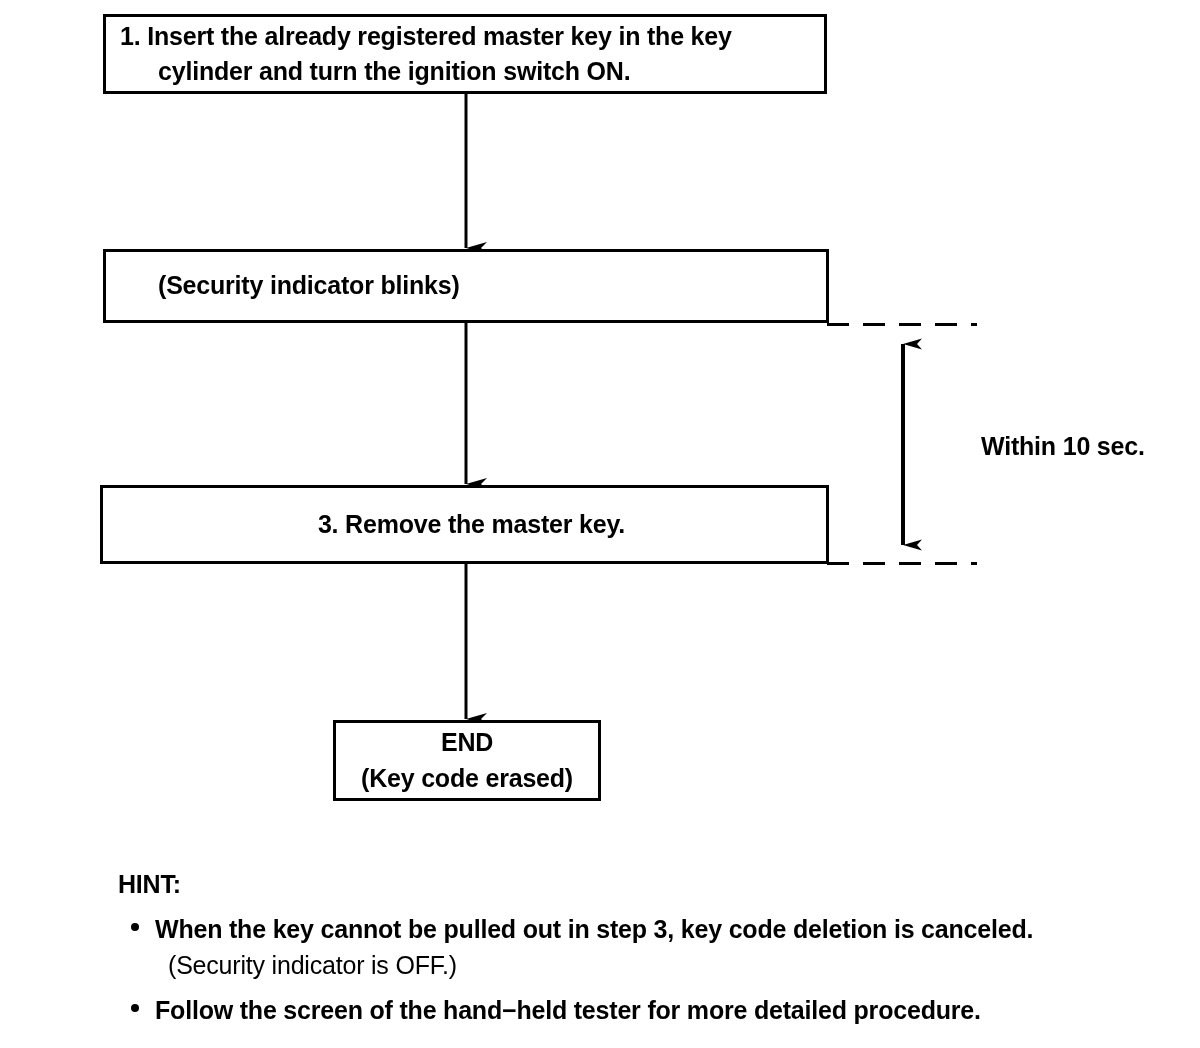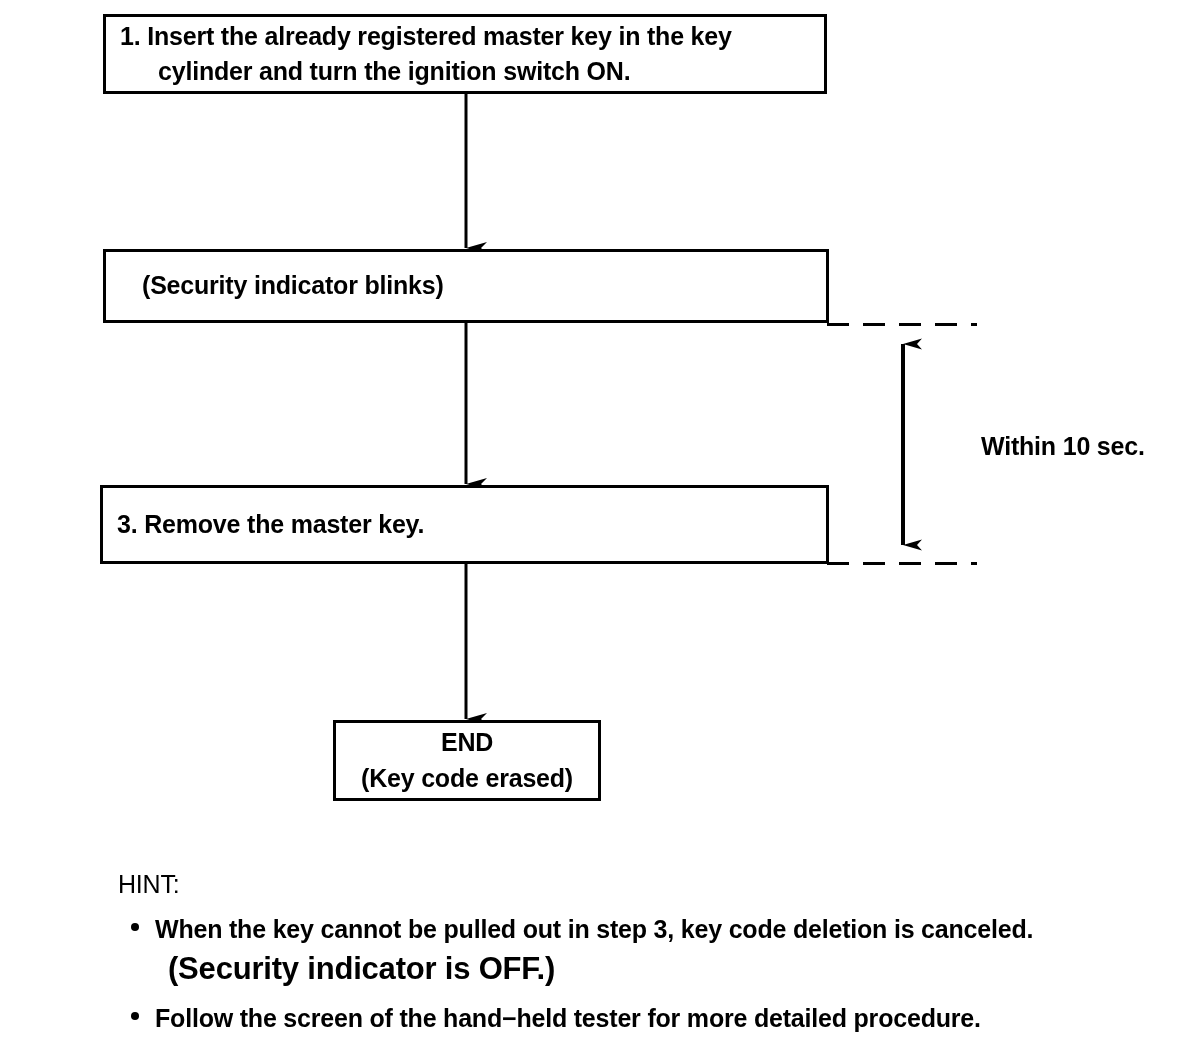--- a/index.html
+++ b/index.html
@@ -40,25 +40,25 @@
   }
 
   
   #step1-box { left: 103px; top: 14px; width: 724px; height: 80px; }
   #step1-box .node-line { padding-left: 14px; }
   #step1-box .node-line.cont { padding-left: 52px; }
 
   
   #step2-box { left: 103px; top: 249px; width: 726px; height: 74px; }
   #step2-box .node-line { padding-left: 14px; }
-  #step2-box .node-line.cont { padding-left: 36px; }
+  #step2-box .node-line.cont { padding-left: 52px; }
 
   
   #step3-box { left: 100px; top: 485px; width: 729px; height: 79px; }
-  #step3-box .node-line { padding-left: 14px; }
+  #step3-box .node-line { padding-left: 14px; text-align: center; }
 
   
   #end-box {
     left: 333px; top: 720px; width: 268px; height: 81px;
     align-items: center;
   }
   #end-box .node-line { text-align: center; }
 
   
   svg.connectors {
@@ -82,21 +82,21 @@
 
   
   #hint-block {
     position: absolute;
     left: 118px;
     top: 870px;
     width: 1050px;
   }
   #hint-title {
     font-size: 25px;
-    font-weight: 400;
+    font-weight: 700;
     letter-spacing: -0.2px;
     margin-bottom: 12px;
   }
   .hint-item {
     position: relative;
     margin-bottom: 8px;
   }
   .hint-bullet {
     position: absolute;
     left: 13px;
@@ -108,22 +108,22 @@
   }
   .hint-text {
     padding-left: 37px;
     font-size: 25px;
     font-weight: 700;
     line-height: 1.45;
     letter-spacing: -0.2px;
   }
   .hint-sub {
     padding-left: 50px;
-    font-size: 31px;
-    font-weight: 700;
+    font-size: 25px;
+    font-weight: 400;
     line-height: 1.45;
     letter-spacing: -0.2px;
   }
 </style>
 </head>
 <body>
 
 <div id="canvas">
 
   <svg class="connectors" viewBox="0 0 1200 1048" xmlns="http://www.w3.org/2000/svg">

